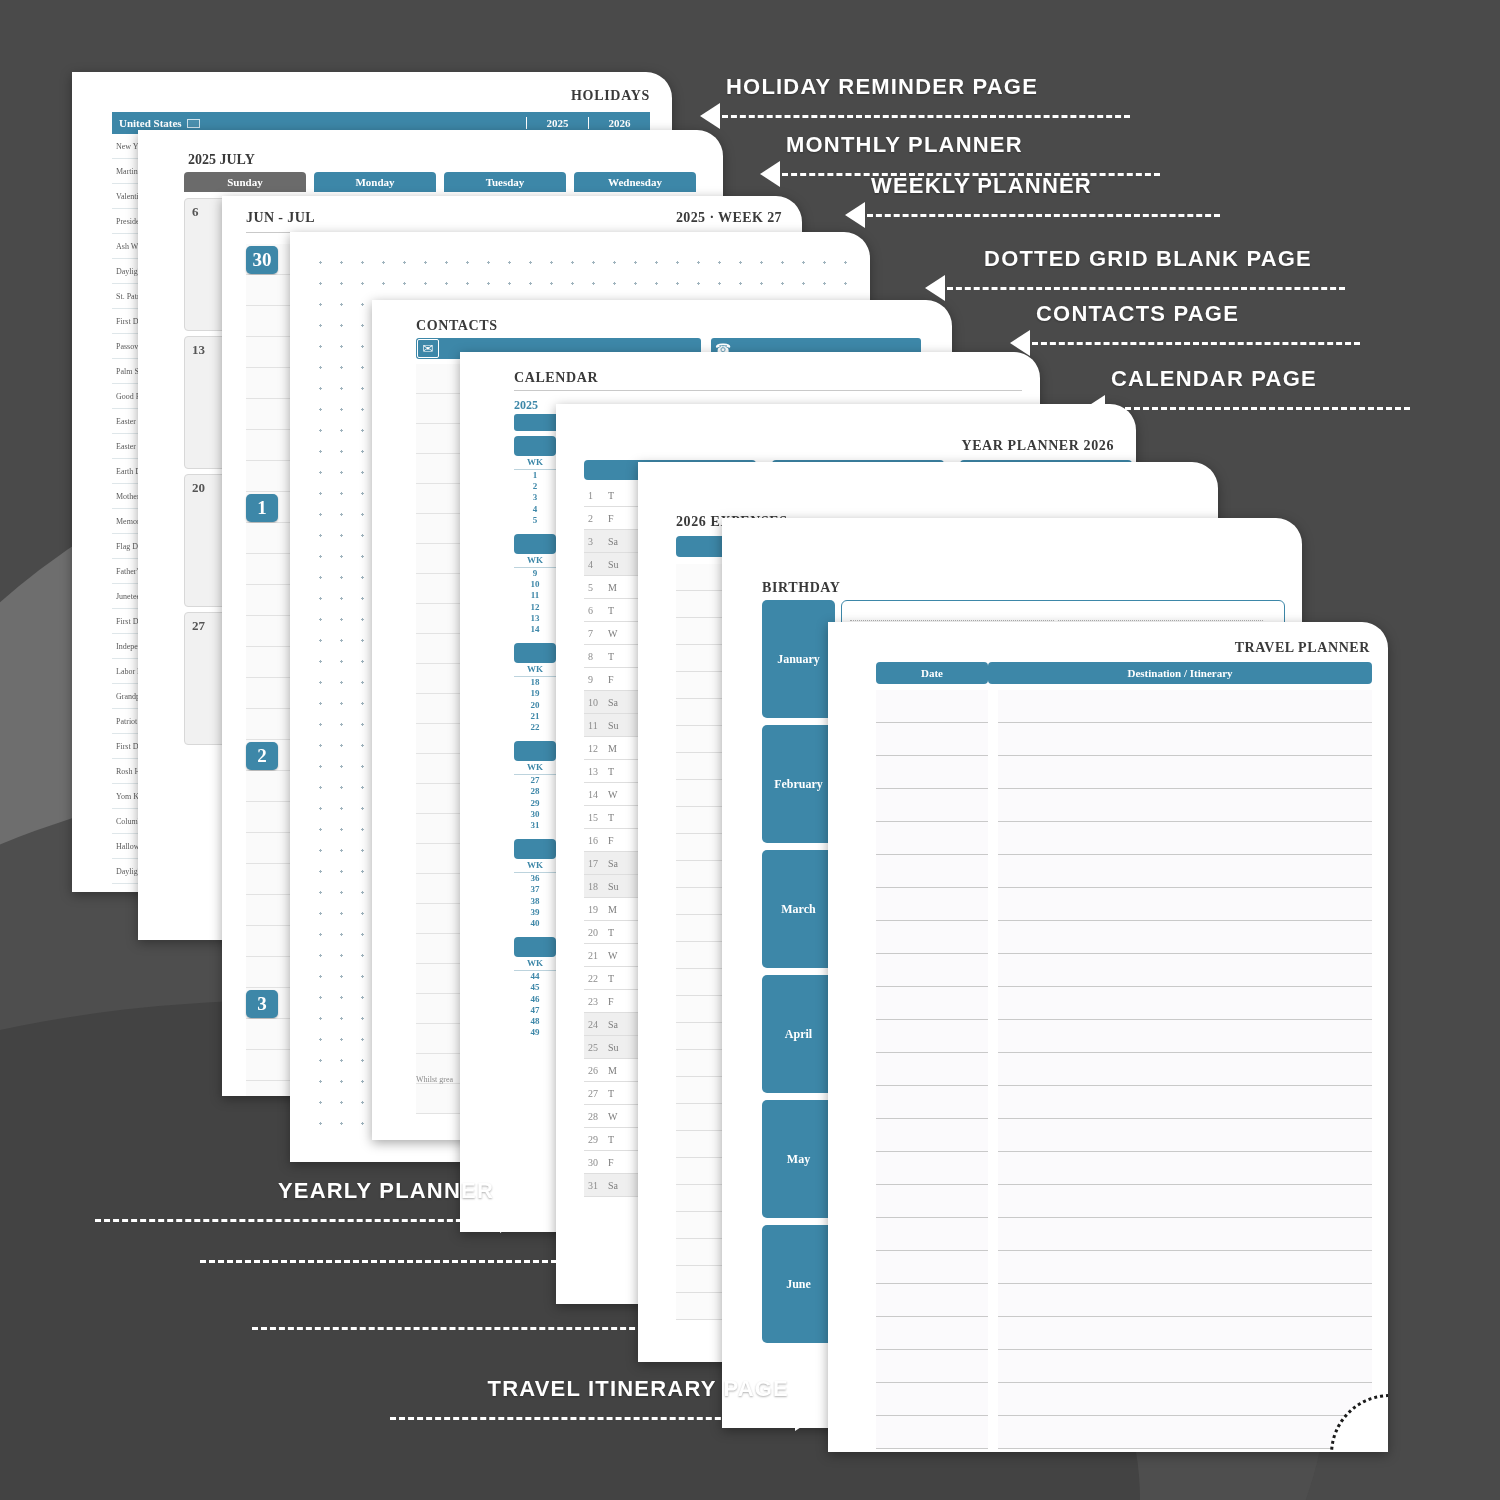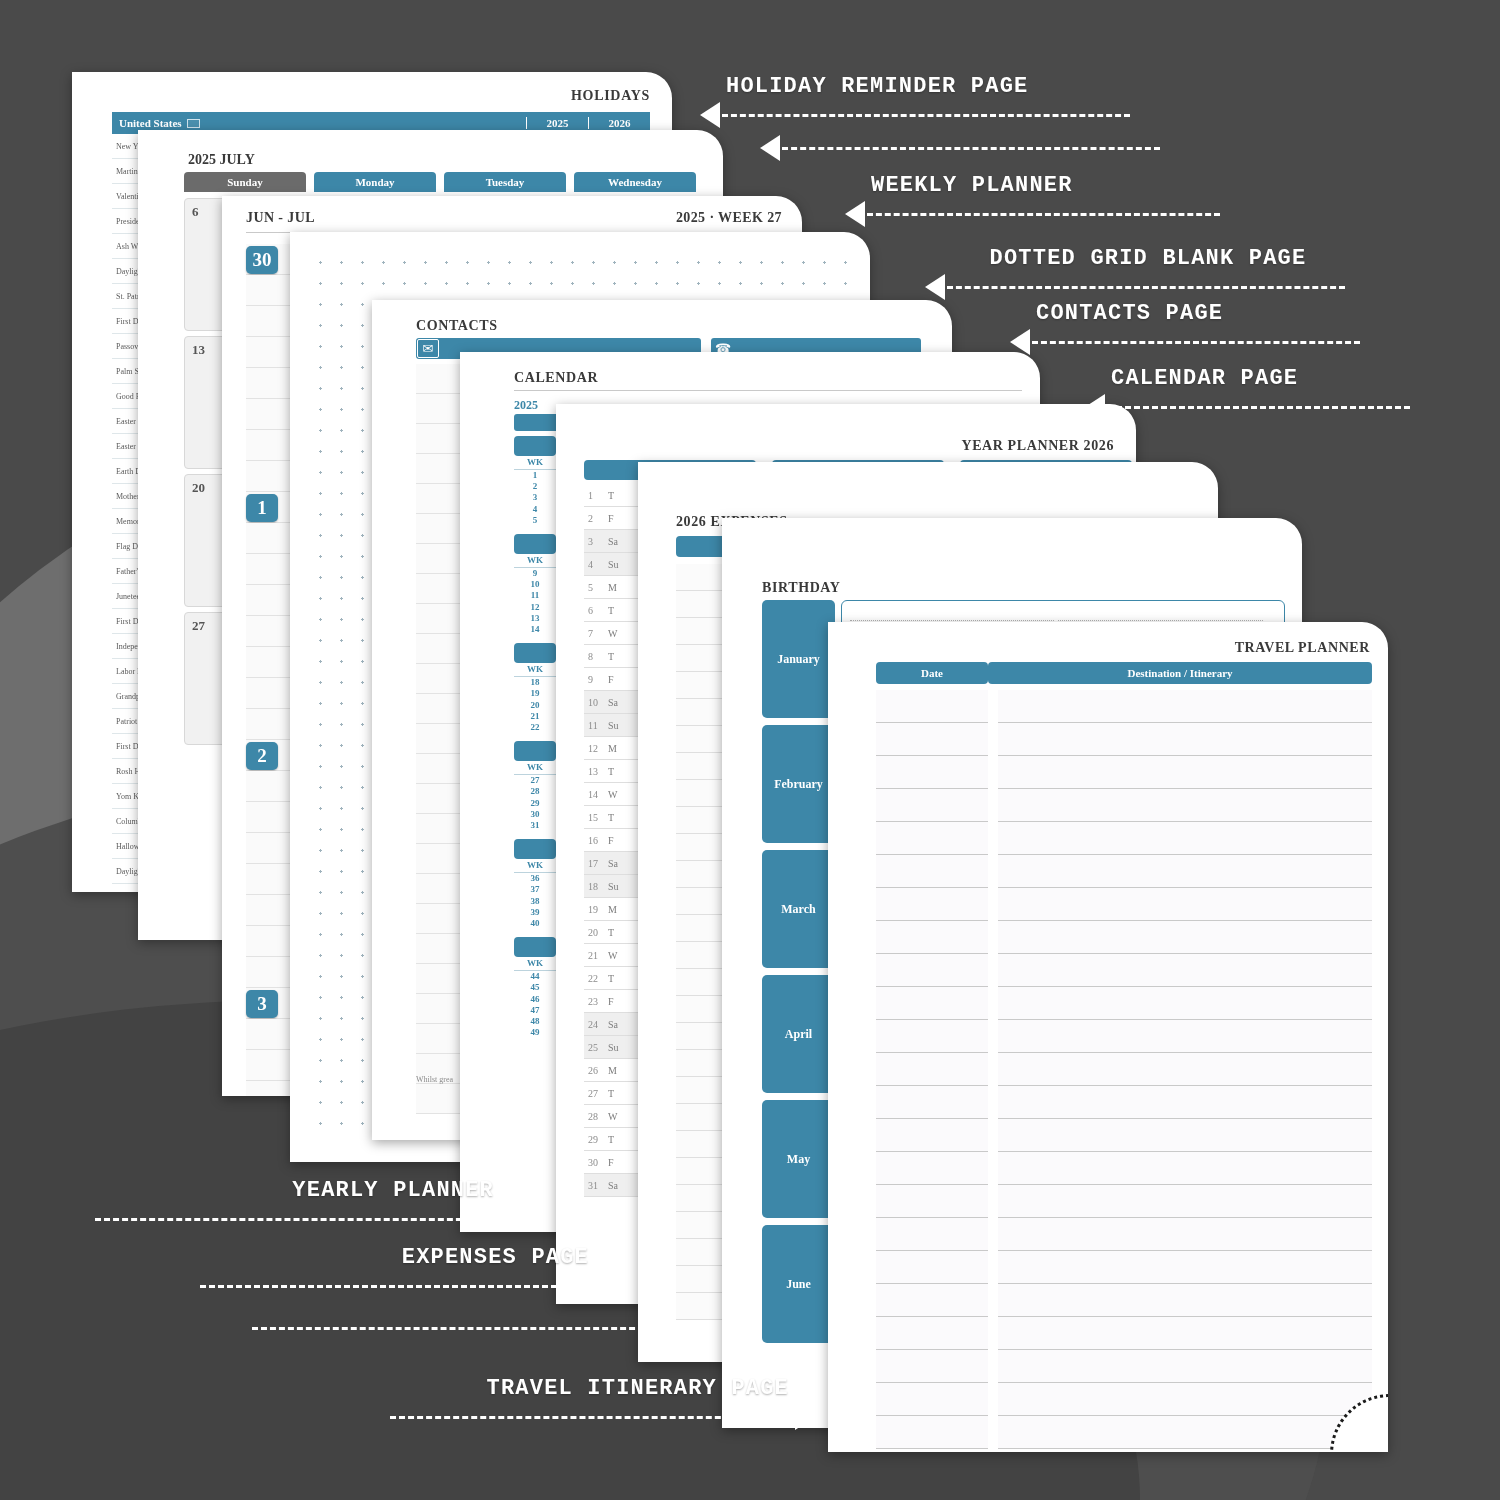--- a/index.html
+++ b/index.html
@@ -199,21 +199,21 @@
     color: #fff; font-size: 11px; font-weight: bold; border-radius: 4px;
   }
   #tv-body { position: absolute; left: 48px; right: 16px; top: 68px; }
   .tv-row { display: flex; gap: 10px; }
   .tv-c-date { width: 112px; height: 33px; border-bottom: 1px solid #c9c9c9; background:#fbfafc;}
   .tv-c-dest { flex: 1; height: 33px; border-bottom: 1px solid #c9c9c9; background:#fbfafc;}
 
   
   .anno { position: absolute; color: #ffffff; }
   .anno .lbl {
-    font-family: Liberation Mono, monospace;
+    font-family: Liberation Sans, sans-serif;
     font-weight: bold; font-size: 22px; letter-spacing: 1.2px;
     white-space: nowrap; text-shadow: 0 1px 2px rgba(0,0,0,.3);
   }
   .anno .line-row { display: flex; align-items: center; margin-top: 3px; }
   .dashline { flex: 1; height: 0; border-top: 3px dashed #ffffff; }
   .arrow-l {
     width: 0; height: 0; border-top: 13px solid transparent; border-bottom: 13px solid transparent;
     border-right: 20px solid #ffffff; margin-right: 2px;
   }
   .arrow-r {
@@ -723,20 +723,21 @@
 
 <div id="anno-right">
     <div class="anno right" style="left: 700px; top: 74px; width: 430px;">
       <div class="lbl" style="padding-left: 26px;">HOLIDAY REMINDER PAGE</div>
       <div class="line-row">
         <div class="arrow-l"></div>
         <div class="dashline"></div>
       </div>
     </div>
     <div class="anno right" style="left: 760px; top: 132px; width: 400px;">
+      <div class="lbl" style="padding-left: 26px;">MONTHLY PLANNER</div>
       <div class="line-row">
         <div class="arrow-l"></div>
         <div class="dashline"></div>
       </div>
     </div>
     <div class="anno right" style="left: 845px; top: 173px; width: 375px;">
       <div class="lbl" style="padding-left: 26px;">WEEKLY PLANNER</div>
       <div class="line-row">
         <div class="arrow-l"></div>
         <div class="dashline"></div>
@@ -766,21 +767,20 @@
   </div>
 <div id="anno-bottom">
     <div class="anno left" style="left: 95px; top: 1178px; width: 425px;">
       <div class="lbl" style="padding-right: 26px; text-align: right;">YEARLY PLANNER</div>
       <div class="line-row">
         <div class="dashline"></div>
         <div class="arrow-r"></div>
       </div>
     </div>
     <div class="anno left" style="left: 200px; top: 1245px; width: 415px;">
-      <div class="lbl" style="padding-right: 26px; text-align: right;">EXPENSES PAGE</div>
       <div class="line-row">
         <div class="dashline"></div>
         <div class="arrow-r"></div>
       </div>
     </div>
     <div class="anno left" style="left: 252px; top: 1312px; width: 432px;">
       <div class="line-row">
         <div class="dashline"></div>
         <div class="arrow-r"></div>
       </div>

